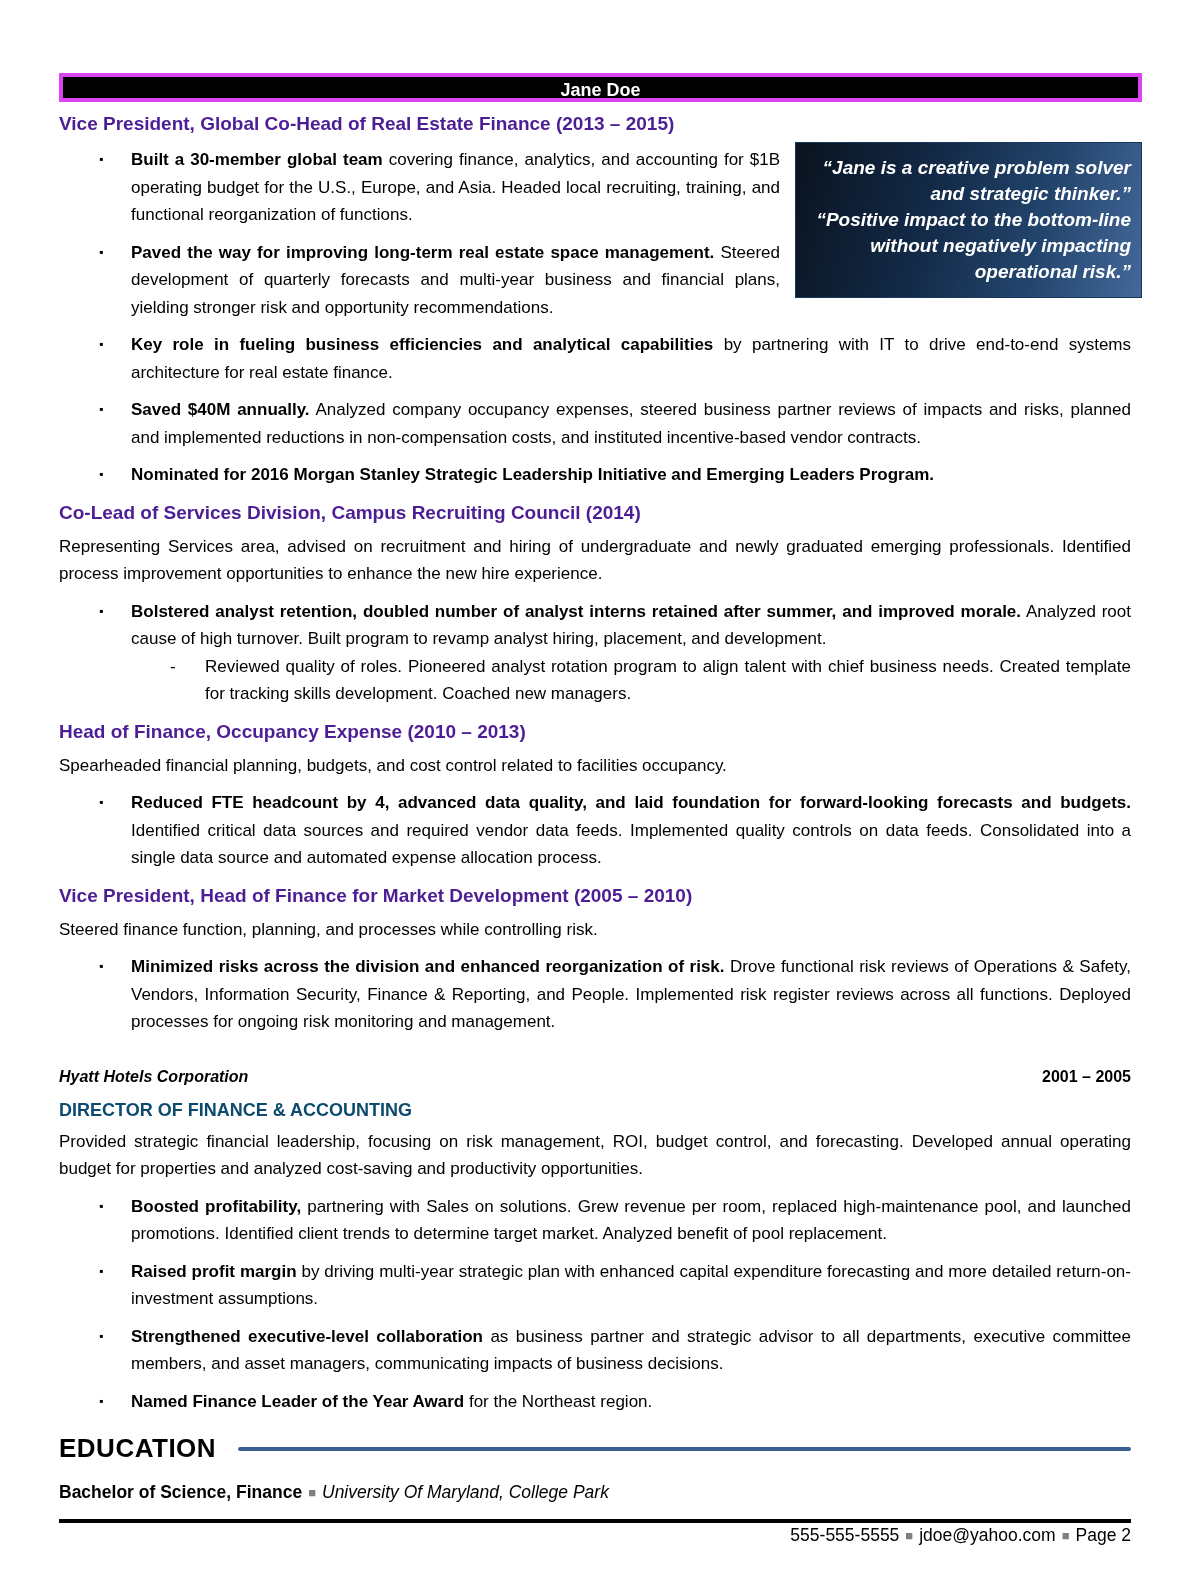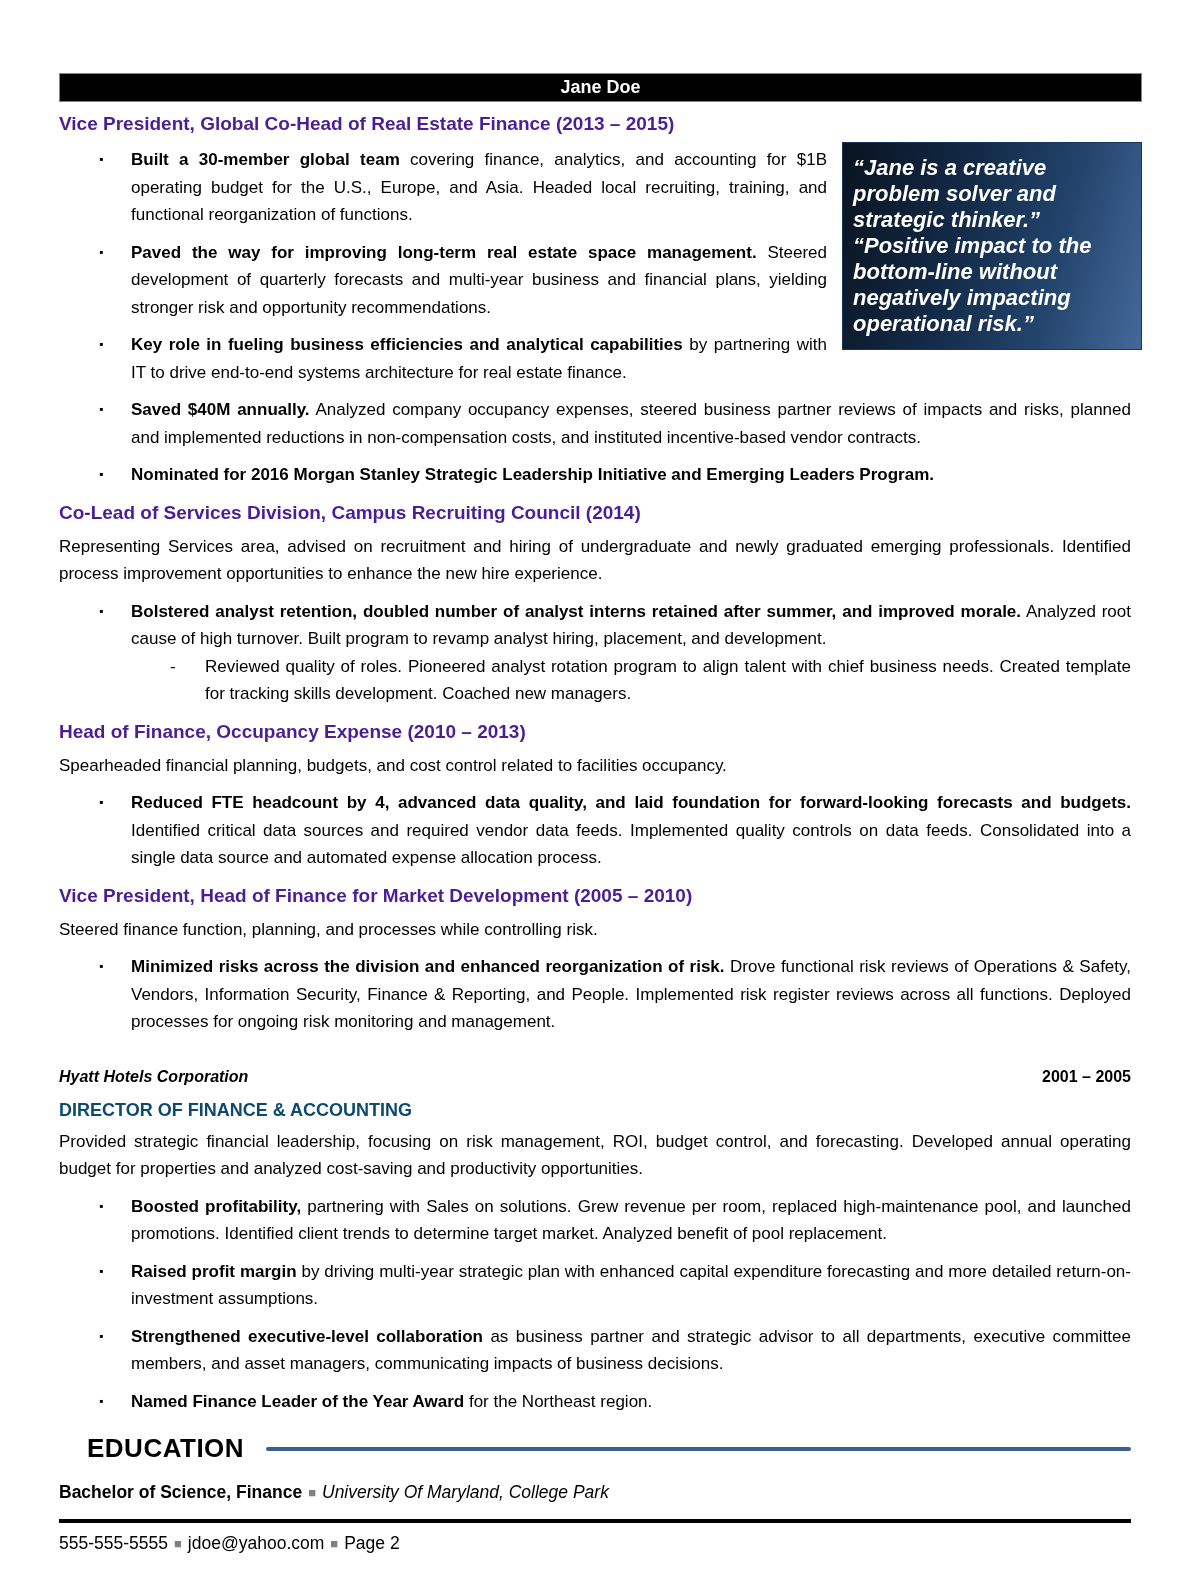--- a/index.html
+++ b/index.html
@@ -12,21 +12,21 @@
     overflow: hidden;
   }
   .page { position: absolute; inset: 0; background: #ffffff; }
   .content { position: absolute; left: 59px; top: 73px; width: 1072px; }
 
   
   .name-bar {
     width: 1083px;
     height: 29px;
     background: #000000;
-    border: 1px solid #d946ef;
+    border: 4px solid #d946ef;
     color: #ffffff;
     font-size: 18px;
     font-weight: 700;
     text-align: center;
     line-height: 27px;
   }
 
   
   .section { margin-top: 10px; }
   .section-title {
@@ -47,30 +47,30 @@
   .summary {
     font-size: 17px;
     line-height: 27.5px;
     text-align: justify;
     margin: 0 0 6px 0;
   }
 
   
   .quote-box {
     float: right;
-    width: 300px;
+    width: 347px;
     margin: 30px -11px 10px 15px;
     background: linear-gradient(105deg, #0a131f 0%, #132b49 40%, #23456d 70%, #44689a 100%);
     border: 1px solid #17375d;
     color: #ffffff;
     font-style: italic;
     font-weight: 600;
-    font-size: 22px;
+    font-size: 19px;
     line-height: 26px;
-    text-align: left;
+    text-align: right;
     padding: 12px 10px;
   }
 
   
   ul.bullets {
     list-style: none;
     margin: 4px 0 12px 0;
     padding: 0;
   }
   ul.bullets > li {
@@ -120,21 +120,20 @@
     line-height: 26px;
   }
   .company { font-weight: 700; font-style: italic; }
   .dates { font-weight: 700; }
 
   
   .edu-heading-row {
     display: flex;
     align-items: center;
     margin-top: 18px;
-    margin-left: 28px;
   }
   .edu-heading {
     font-size: 26px;
     font-weight: 700;
     letter-spacing: 0.5px;
     line-height: 30px;
   }
   .edu-rule {
     flex: 1;
     height: 4px;
@@ -164,23 +163,22 @@
     left: 59px;
     top: 1519px;
     width: 1072px;
   }
   .footer-rule {
     width: 100%;
     height: 4px;
     background: #000000;
   }
   .footer-text {
-    text-align: left;
+    text-align: right;
     font-size: 17.5px;
-    margin-top: 8px;
     line-height: 24px;
   }
 </style>
 </head>
 <body>
 
 <div class="page">
   <div class="content">
 
     <div class="name-bar">Jane Doe</div>

